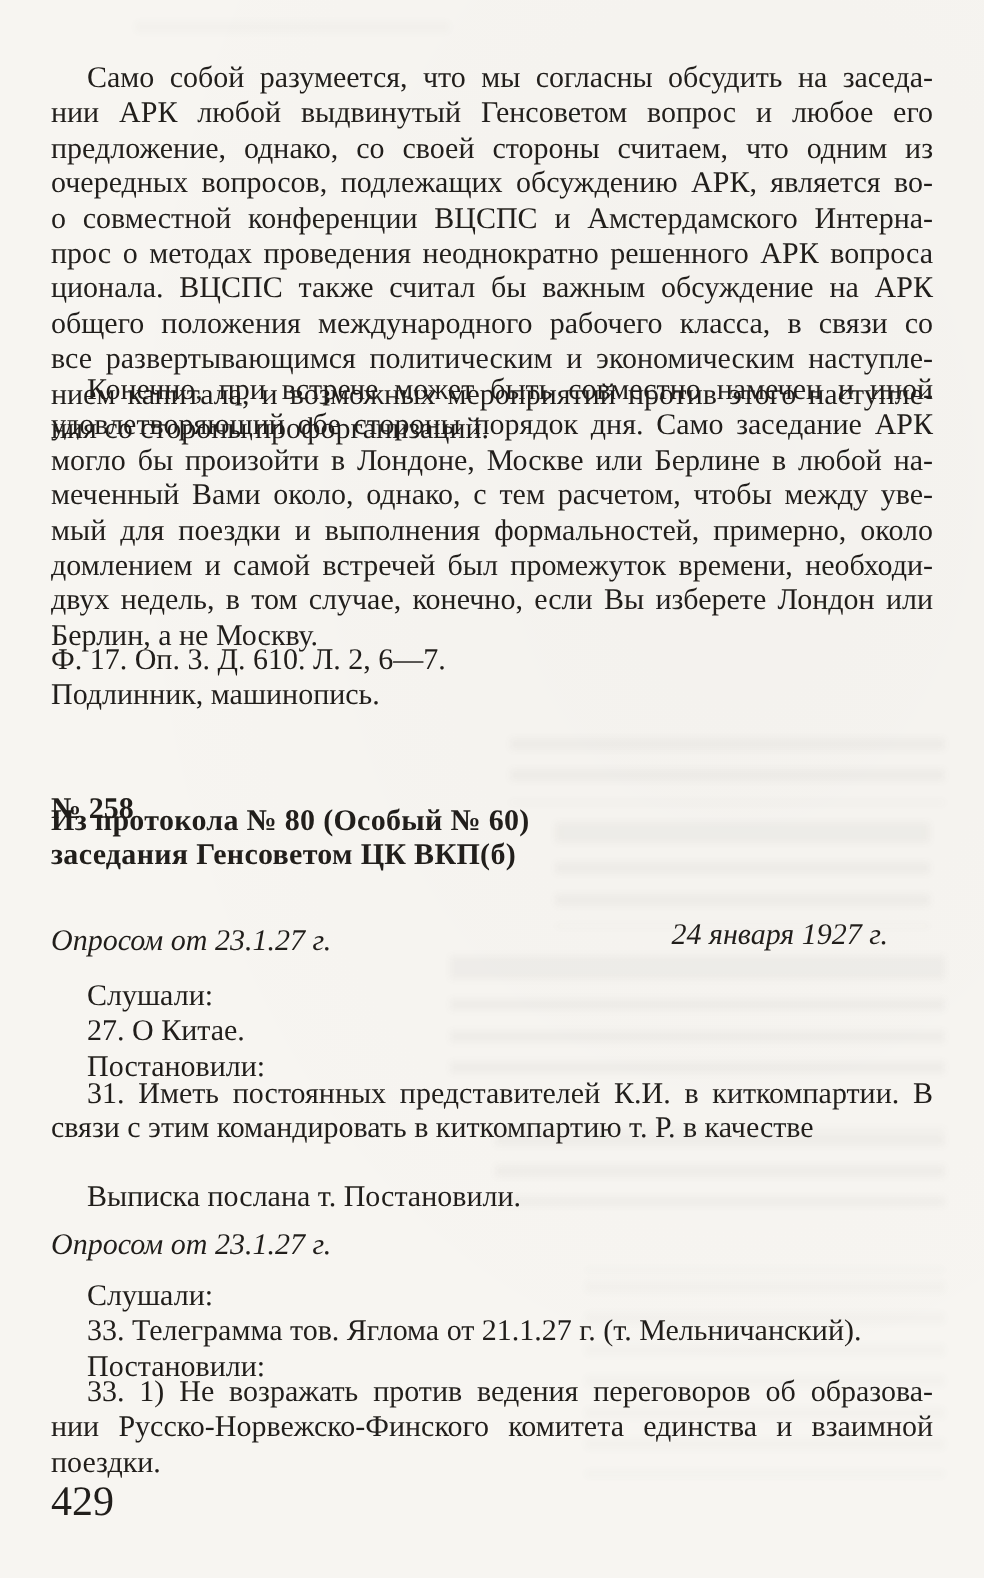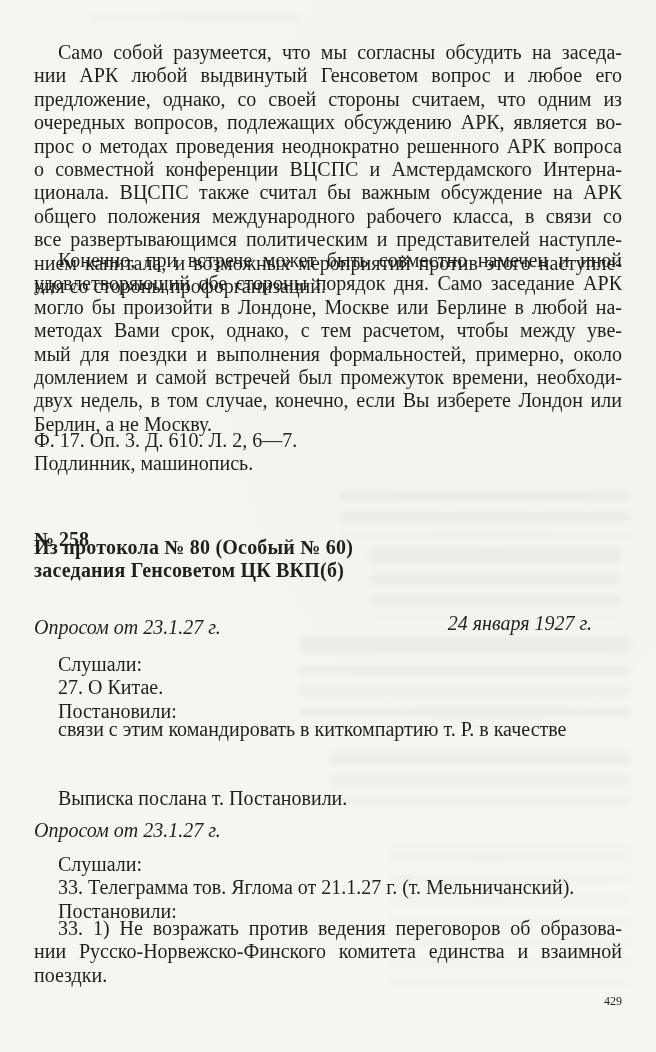--- a/index.html
+++ b/index.html
@@ -50,22 +50,22 @@
   .bold { font-weight: bold; }
   .title { font-weight: bold; line-height: 23px; letter-spacing: 0.2px; }
   .italic { font-style: italic; }
   .date {
     font-style: italic;
     text-align: right;
     padding-right: 30px;
     margin-top: 20px;
   }
   .pagenum {
-    text-align: right;
-    font-size: 12px;
+    text-align: left;
+    font-size: 28px;
   }
   
   .ghost {
     position: absolute;
     z-index: 1;
     filter: blur(2.5px);
     opacity: 0.55;
     background-image: repeating-linear-gradient(
       180deg,
       rgba(90, 88, 84, 0.09) 0px,
@@ -86,34 +86,34 @@
   <div class="ghost" style="left:370px; top:548px; width:250px; height:70px; background-position:0 6px;"></div>
   <div class="ghost" style="left:300px; top:633px; width:330px; height:92px; background-position:0 12px;"></div>
   <div class="ghost" style="left:330px; top:752px; width:300px; height:52px; background-position:0 4px;"></div>
   <div class="ghost soft" style="left:390px; top:845px; width:240px; height:140px; background-position:0 9px;"></div>
 
   <div class="block para" style="top:41px">
       <div class="tline">Само собой разумеется, что мы согласны обсудить на заседа-</div>
       <div class="tline">нии АРК любой выдвинутый Генсоветом вопрос и любое его</div>
       <div class="tline">предложение, однако, со своей стороны считаем, что одним из</div>
       <div class="tline">очередных вопросов, подлежащих обсуждению АРК, является во-</div>
+      <div class="tline">о совместной конференции ВЦСПС и Амстердамского Интерна-</div>
       <div class="tline">прос о методах проведения неоднократно решенного АРК вопроса</div>
-      <div class="tline">о совместной конференции ВЦСПС и Амстердамского Интерна-</div>
       <div class="tline">ционала. ВЦСПС также считал бы важным обсуждение на АРК</div>
       <div class="tline">общего положения международного рабочего класса, в связи со</div>
-      <div class="tline">все развертывающимся политическим и представителей наступле-</div>
+      <div class="tline">все развертывающимся политическим и экономическим наступле-</div>
       <div class="tline">нием капитала, и возможных мероприятий против этого наступле-</div>
       <div class="tline">ния со стороны профорганизаций.</div>
     </div>
 
   <div class="block para" style="top:249px">
       <div class="tline">Конечно, при встрече может быть совместно намечен и иной</div>
       <div class="tline">удовлетворяющий обе стороны порядок дня. Само заседание АРК</div>
       <div class="tline">могло бы произойти в Лондоне, Москве или Берлине в любой на-</div>
-      <div class="tline">методах Вами срок, однако, с тем расчетом, чтобы между уве-</div>
+      <div class="tline">меченный Вами около, однако, с тем расчетом, чтобы между уве-</div>
       <div class="tline">мый для поездки и выполнения формальностей, примерно, около</div>
       <div class="tline">домлением и самой встречей был промежуток времени, необходи-</div>
       <div class="tline">двух недель, в том случае, конечно, если Вы изберете Лондон или</div>
       <div class="tline">Берлин, а не Москву.</div>
     </div>
 
   <div class="block" style="top:429px">
     <div>Ф. 17. Оп. 3. Д. 610. Л. 2, 6—7.</div>
     <div>Подлинник, машинопись.</div>
   </div>
@@ -129,20 +129,21 @@
 
   <div class="block italic" style="top:616px">Опросом от 23.1.27 г.</div>
 
   <div class="block indented" style="top:653px">
     <div>Слушали:</div>
     <div>27. О Китае.</div>
     <div>Постановили:</div>
   </div>
 
   <div class="block para" style="top:718px">
+      <div class="tline">31. Иметь постоянных представителей К.И. в киткомпартии. В</div>
       <div class="tline">связи с этим командировать в киткомпартию т. Р. в качестве</div>
     </div>
 
   <div class="block indented" style="top:787px">Выписка послана т. Постановили.</div>
 
   <div class="block italic" style="top:819px">Опросом от 23.1.27 г.</div>
 
   <div class="block indented" style="top:853px">
     <div>Слушали:</div>
     <div>33. Телеграмма тов. Яглома от 21.1.27 г. (т. Мельничанский).</div>

